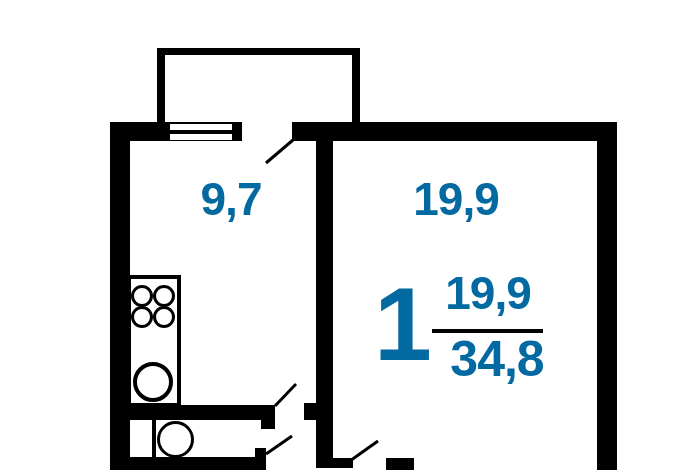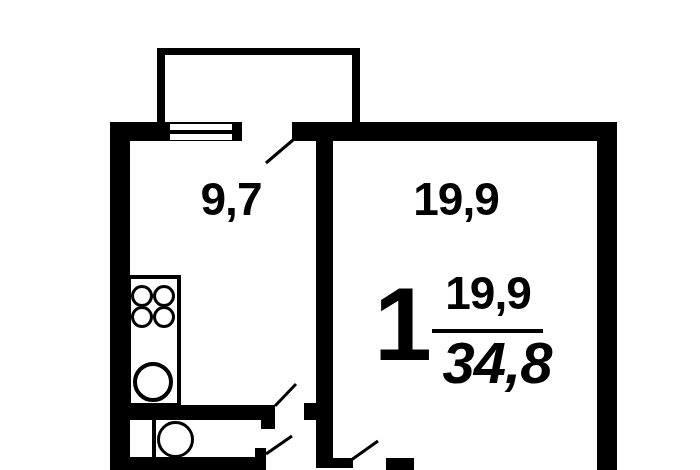--- a/index.html
+++ b/index.html
@@ -1,18 +1,18 @@
 <!DOCTYPE html>
 <html><head>
 <meta charset="utf-8">
 <style>
   html,body{margin:0;padding:0;background:#fff;}
   .stage{
     position:relative;width:700px;height:470px;background:#ffffff;overflow:hidden;
-    font-family:"Liberation Sans","DejaVu Sans",sans-serif;font-weight:bold;color:#000000;
+    font-family:"Liberation Sans","DejaVu Sans",sans-serif;font-weight:bold;color:#0369a1;
   }
   .w{position:absolute;background:#000;}
   .o{position:absolute;background:#fff;}
   .circle{position:absolute;background:#fff;border:3px solid #000;border-radius:50%;box-sizing:border-box;}
   .rect{position:absolute;background:#fff;border:4px solid #000;box-sizing:border-box;}
   .label{position:absolute;line-height:1;letter-spacing:-1px;white-space:nowrap;}
   .centered{transform:translateX(-50%);}
   svg.overlay{position:absolute;left:0;top:0;pointer-events:none;}
 </style>
 </head>
@@ -60,15 +60,15 @@
     <line x1="266" y1="454" x2="292" y2="436" stroke="#000" stroke-width="3"></line>
     <line x1="347" y1="463" x2="378" y2="441" stroke="#000" stroke-width="3"></line>
   </svg>
 
   <div class="label centered" style="left:231px;top:176px;font-size:46px;">9,7</div>
   <div class="label centered" style="left:456px;top:176px;font-size:46px;">19,9</div>
 
   <div class="label" style="left:374px;top:272px;font-size:104px;">1</div>
   <div class="label centered" style="left:488px;top:270px;font-size:46px;">19,9</div>
   <div class="w" style="left:432px;top:329px;width:111px;height:4px;"></div>
-  <div class="label centered" style="left:497px;top:334px;font-size:58px;font-style:italic;">34,8</div>
+  <div class="label centered" style="left:497px;top:334px;font-size:50px;">34,8</div>
 
 </div>
 
 </body></html>

